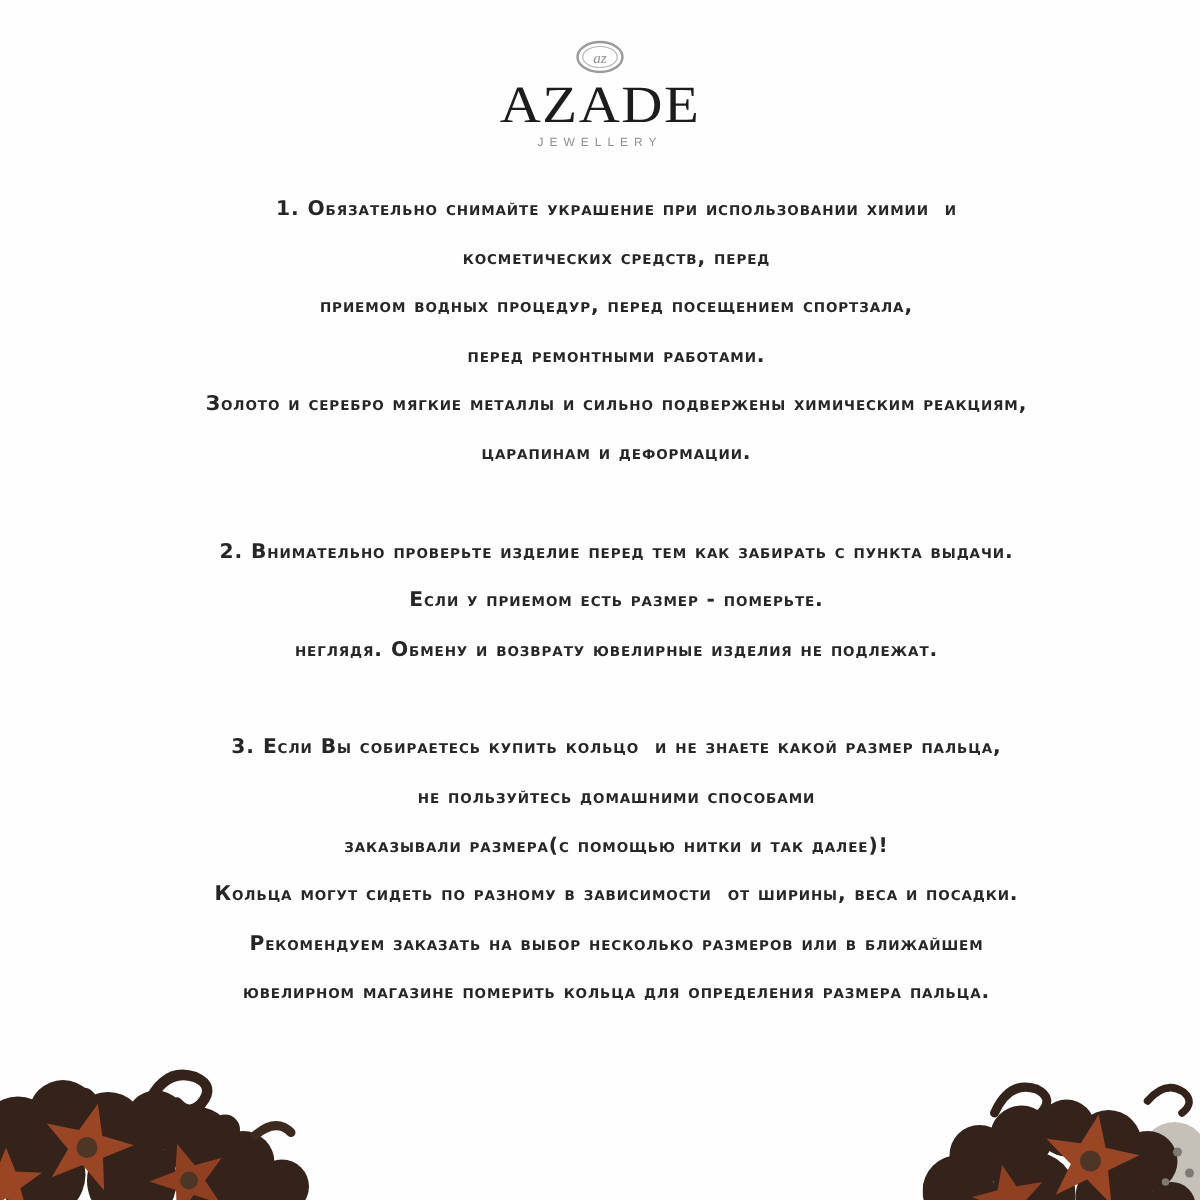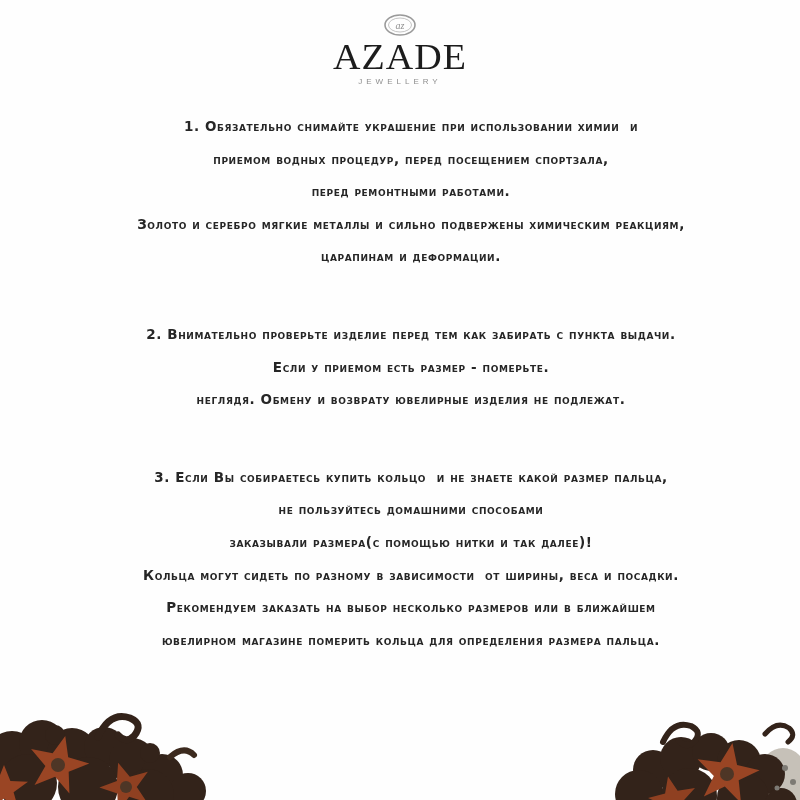--- a/index.html
+++ b/index.html
@@ -9,21 +9,21 @@
     font-family: "DejaVu Sans", sans-serif;
     position: relative;
   }
   .page {
     position: relative;
     width: 800px;
     height: 800px;
   }
   
   .logo-block {
-    padding-top: 12px;
+    padding-top: 25px;
     text-align: center;
   }
   .monogram {
     display: block;
     margin: 0 auto 2px auto;
   }
   .brand {
     font-family: "Liberation Serif", serif;
     font-size: 38px;
     font-weight: 400;
@@ -37,21 +37,21 @@
     font-size: 8px;
     letter-spacing: 4px;
     color: #8e8e8e;
     margin-top: 3px;
   }
   
   .content {
     margin-top: 24px;
     padding-left: 22px;
   }
-  .para { margin-top: 45px; }
+  .para { margin-top: 33px; }
   .para:first-child { margin-top: 0; }
   .line {
     text-align: center;
     white-space: pre;
     font-size: 13.5px;
     font-weight: 700;
     font-variant: small-caps;
     letter-spacing: 0.6px;
     color: #262626;
     line-height: 32.6px;
@@ -78,20 +78,21 @@
       <text x="20" y="17" text-anchor="middle" font-family="Liberation Serif, serif" font-style="italic" font-size="10" fill="#8e8e8e">az</text>
     </svg>
     <div class="brand">AZADE</div>
     <div class="brand-sub">JEWELLERY</div>
   </div>
 
   <div class="content">
 
     <div class="para">
       <div class="line">1. Обязательно снимайте украшение при использовании химии  и</div>
+      <div class="line">косметических средств, перед</div>
       <div class="line">приемом водных процедур, перед посещением спортзала,</div>
       <div class="line">перед ремонтными работами.</div>
       <div class="line">Золото и серебро мягкие металлы и сильно подвержены химическим реакциям,</div>
       <div class="line">царапинам и деформации.</div>
     </div>
 
     <div class="para">
       <div class="line">2. Внимательно проверьте изделие перед тем как забирать с пункта выдачи.</div>
       <div class="line">Если у приемом есть размер - померьте.</div>
       <div class="line">неглядя. Обмену и возврату ювелирные изделия не подлежат.</div>

